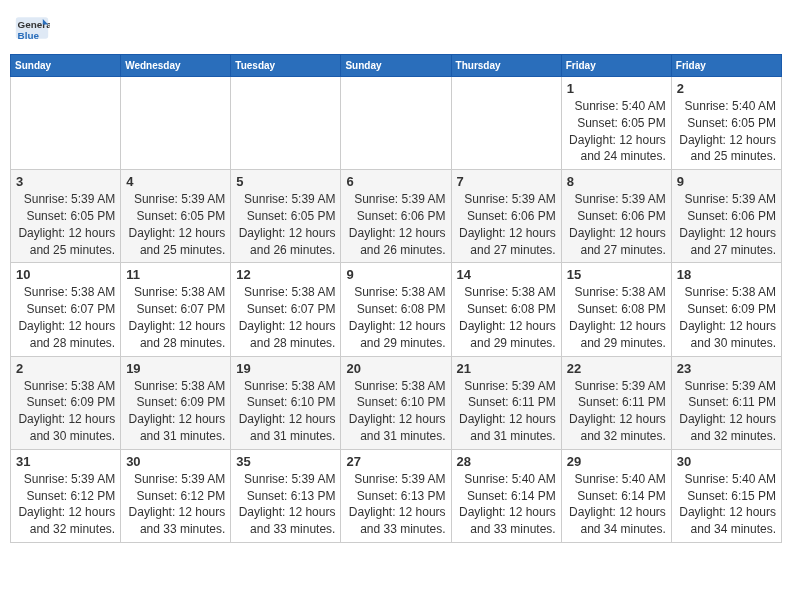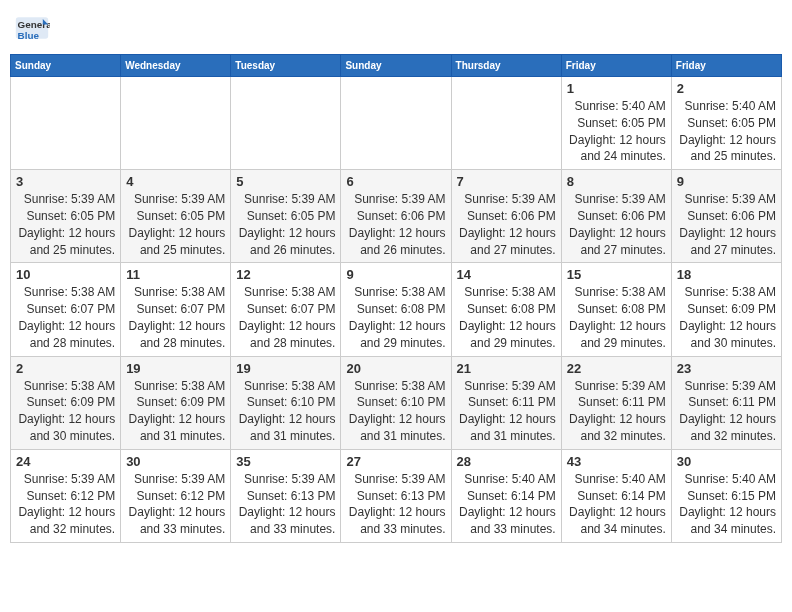--- a/index.html
+++ b/index.html
@@ -258,21 +258,21 @@
         </td>
         <td>
           <span class="day-num">23</span>
           <div class="day-info" style="white-space: pre-line;">Sunrise: 5:39 AM
 Sunset: 6:11 PM
 Daylight: 12 hours and 32 minutes.</div>
         </td>
       </tr>
       <tr>
         <td>
-          <span class="day-num">24</span>
+          <span class="day-num">31</span>
           <div class="day-info" style="white-space: pre-line;">Sunrise: 5:39 AM
 Sunset: 6:12 PM
 Daylight: 12 hours and 32 minutes.</div>
         </td>
         <td>
           <span class="day-num">30</span>
           <div class="day-info" style="white-space: pre-line;">Sunrise: 5:39 AM
 Sunset: 6:12 PM
 Daylight: 12 hours and 33 minutes.</div>
         </td>
@@ -288,21 +288,21 @@
 Sunset: 6:13 PM
 Daylight: 12 hours and 33 minutes.</div>
         </td>
         <td>
           <span class="day-num">28</span>
           <div class="day-info" style="white-space: pre-line;">Sunrise: 5:40 AM
 Sunset: 6:14 PM
 Daylight: 12 hours and 33 minutes.</div>
         </td>
         <td>
-          <span class="day-num">43</span>
+          <span class="day-num">29</span>
           <div class="day-info" style="white-space: pre-line;">Sunrise: 5:40 AM
 Sunset: 6:14 PM
 Daylight: 12 hours and 34 minutes.</div>
         </td>
         <td>
           <span class="day-num">30</span>
           <div class="day-info" style="white-space: pre-line;">Sunrise: 5:40 AM
 Sunset: 6:15 PM
 Daylight: 12 hours and 34 minutes.</div>
         </td>

